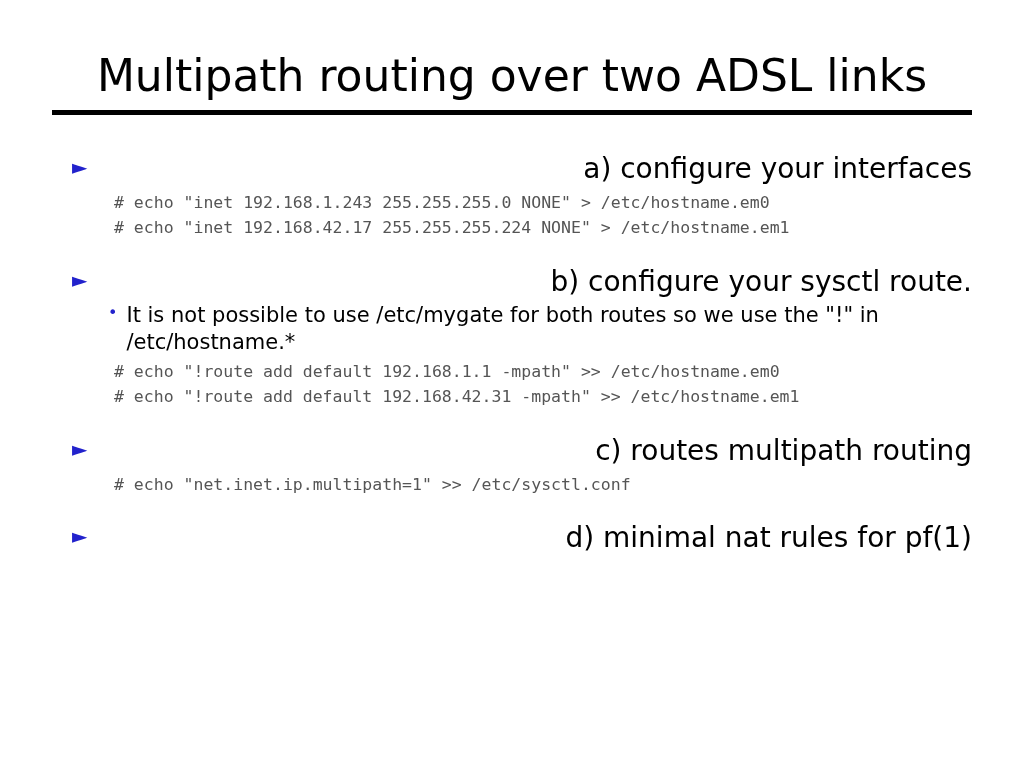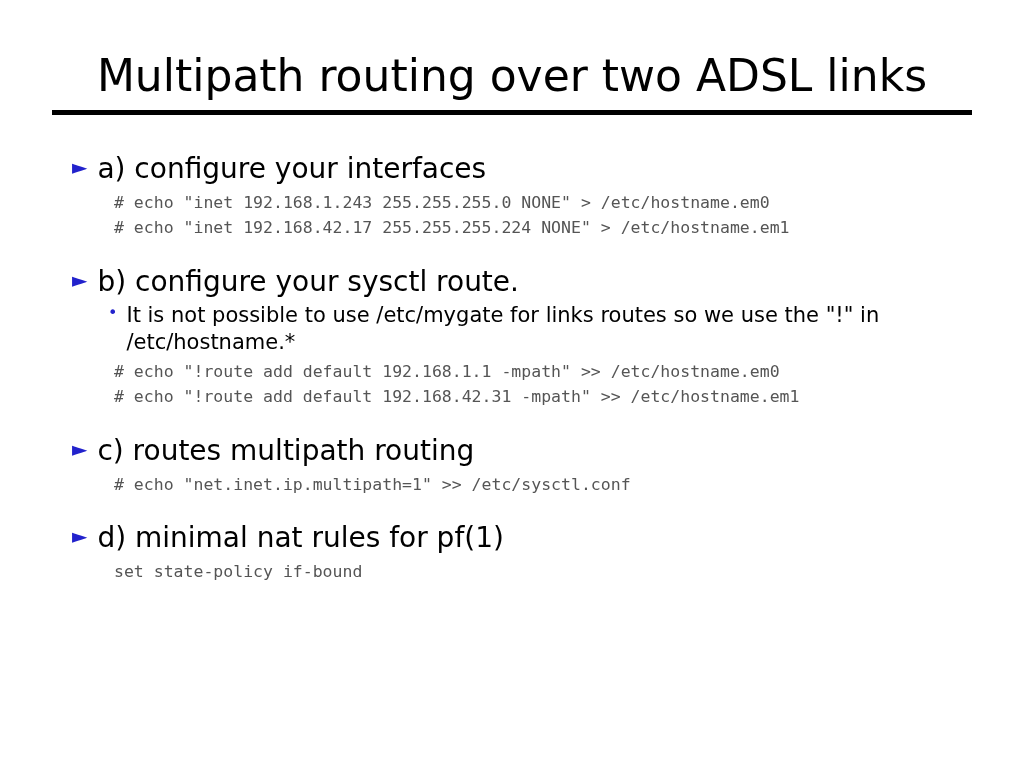--- a/index.html
+++ b/index.html
@@ -58,20 +58,21 @@
   }
   .lvl1 .marker {
     color: #2222cc;
     font-size: 20px;
     line-height: 1.5;
     margin-right: 10px;
     flex: 0 0 auto;
   }
   .lvl1 .text {
     flex: 1 1 auto;
+    text-align: right;
   }
   .lvl2 {
     display: flex;
     align-items: flex-start;
     font-size: 21px;
     line-height: 1.25;
     margin: 2px 0 4px 36px;
   }
   .lvl2 .marker {
     color: #2222cc;
@@ -118,21 +119,21 @@
 
     <div class="gap-sm"></div>
 
     <div class="block">
       <div class="lvl1">
         <span class="marker">►</span>
         <span class="text">b) configure your sysctl route.</span>
       </div>
       <div class="lvl2">
         <span class="marker">•</span>
-        <span class="text">It is not possible to use /etc/mygate for links routes so we use the "!" in /etc/hostname.*</span>
+        <span class="text">It is not possible to use /etc/mygate for both routes so we use the "!" in /etc/hostname.*</span>
       </div>
       <div class="code tight"># echo "!route add default 192.168.1.1 -mpath" &gt;&gt; /etc/hostname.em0</div>
       <div class="code"># echo "!route add default 192.168.42.31 -mpath" &gt;&gt; /etc/hostname.em1</div>
     </div>
 
     <div class="gap-sm"></div>
 
     <div class="block">
       <div class="lvl1">
         <span class="marker">►</span>
@@ -141,17 +142,16 @@
       <div class="code tight"># echo "net.inet.ip.multipath=1" &gt;&gt; /etc/sysctl.conf</div>
     </div>
 
     <div class="gap-sm"></div>
 
     <div class="block">
       <div class="lvl1">
         <span class="marker">►</span>
         <span class="text">d) minimal nat rules for pf(1)</span>
       </div>
-      <div class="code tight">set state-policy if-bound</div>
     </div>
 
   </div>
 </div>
 
 </body></html>

